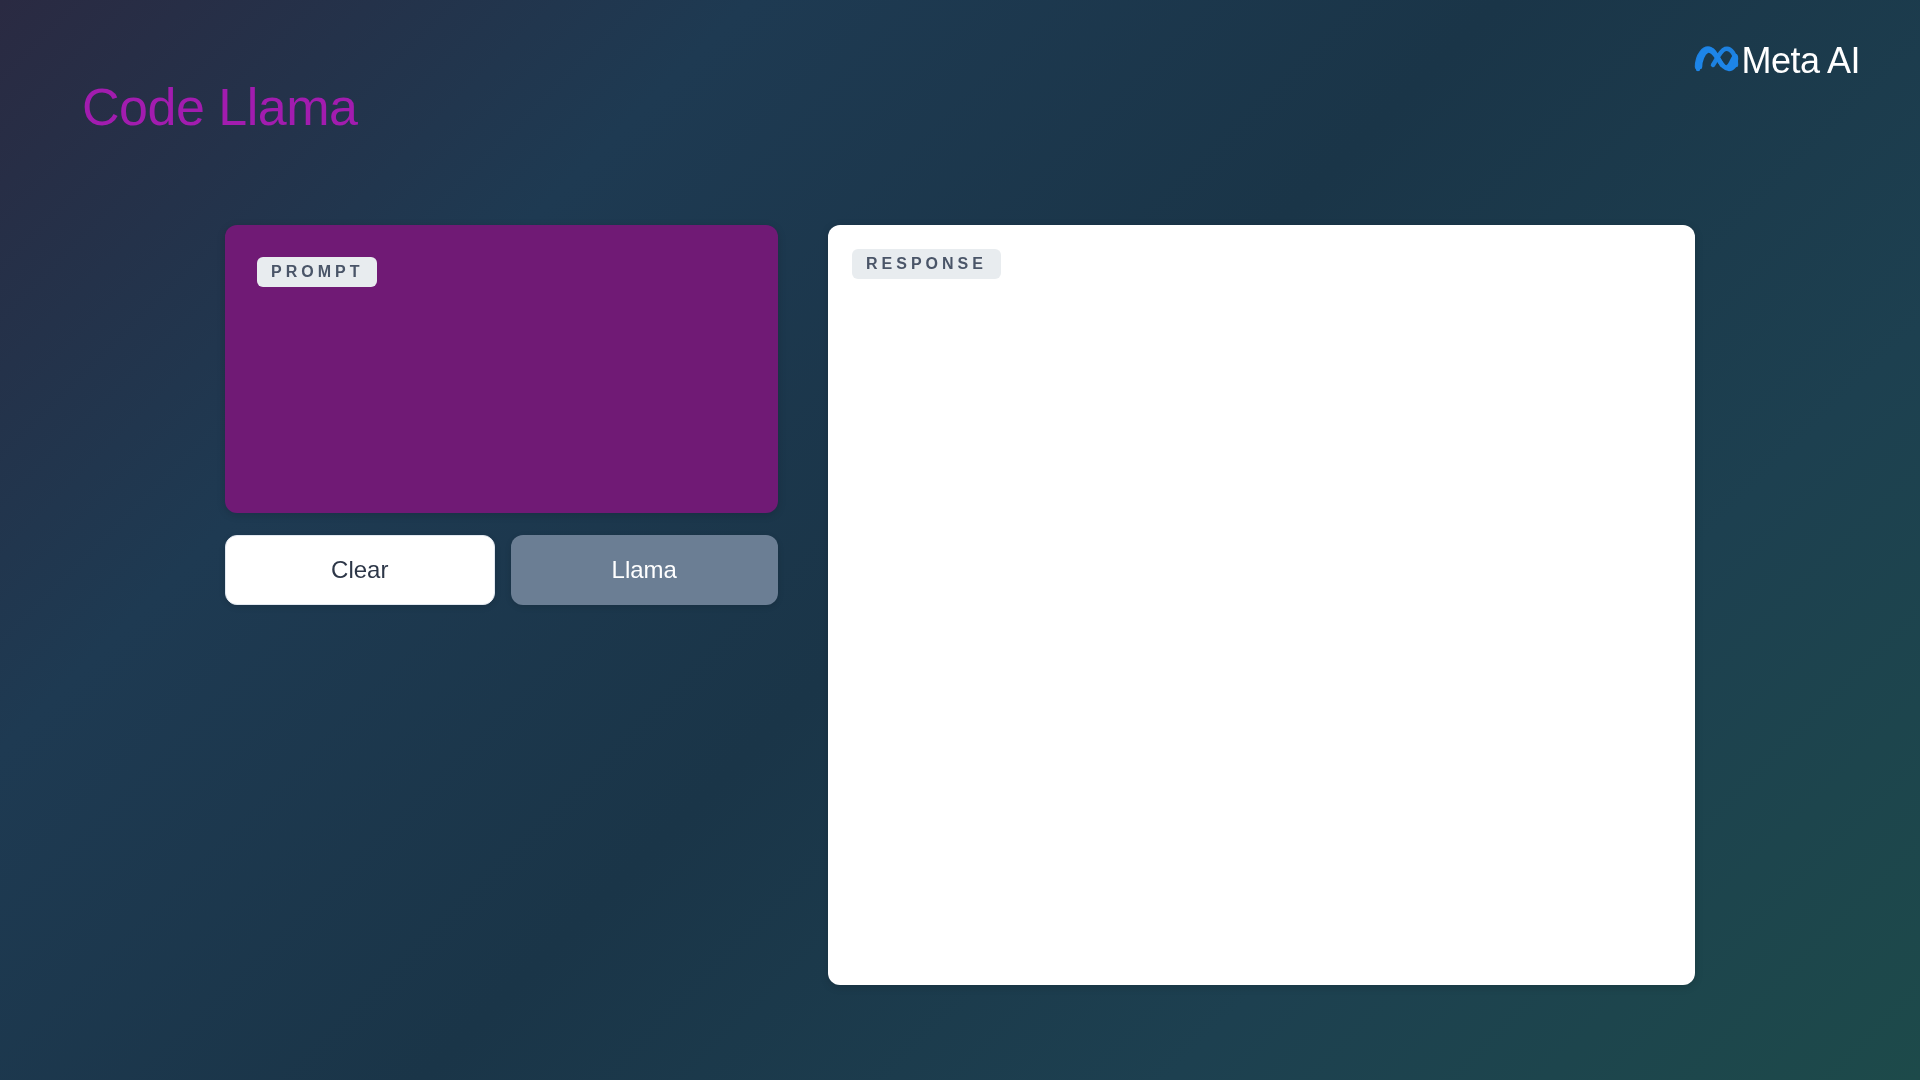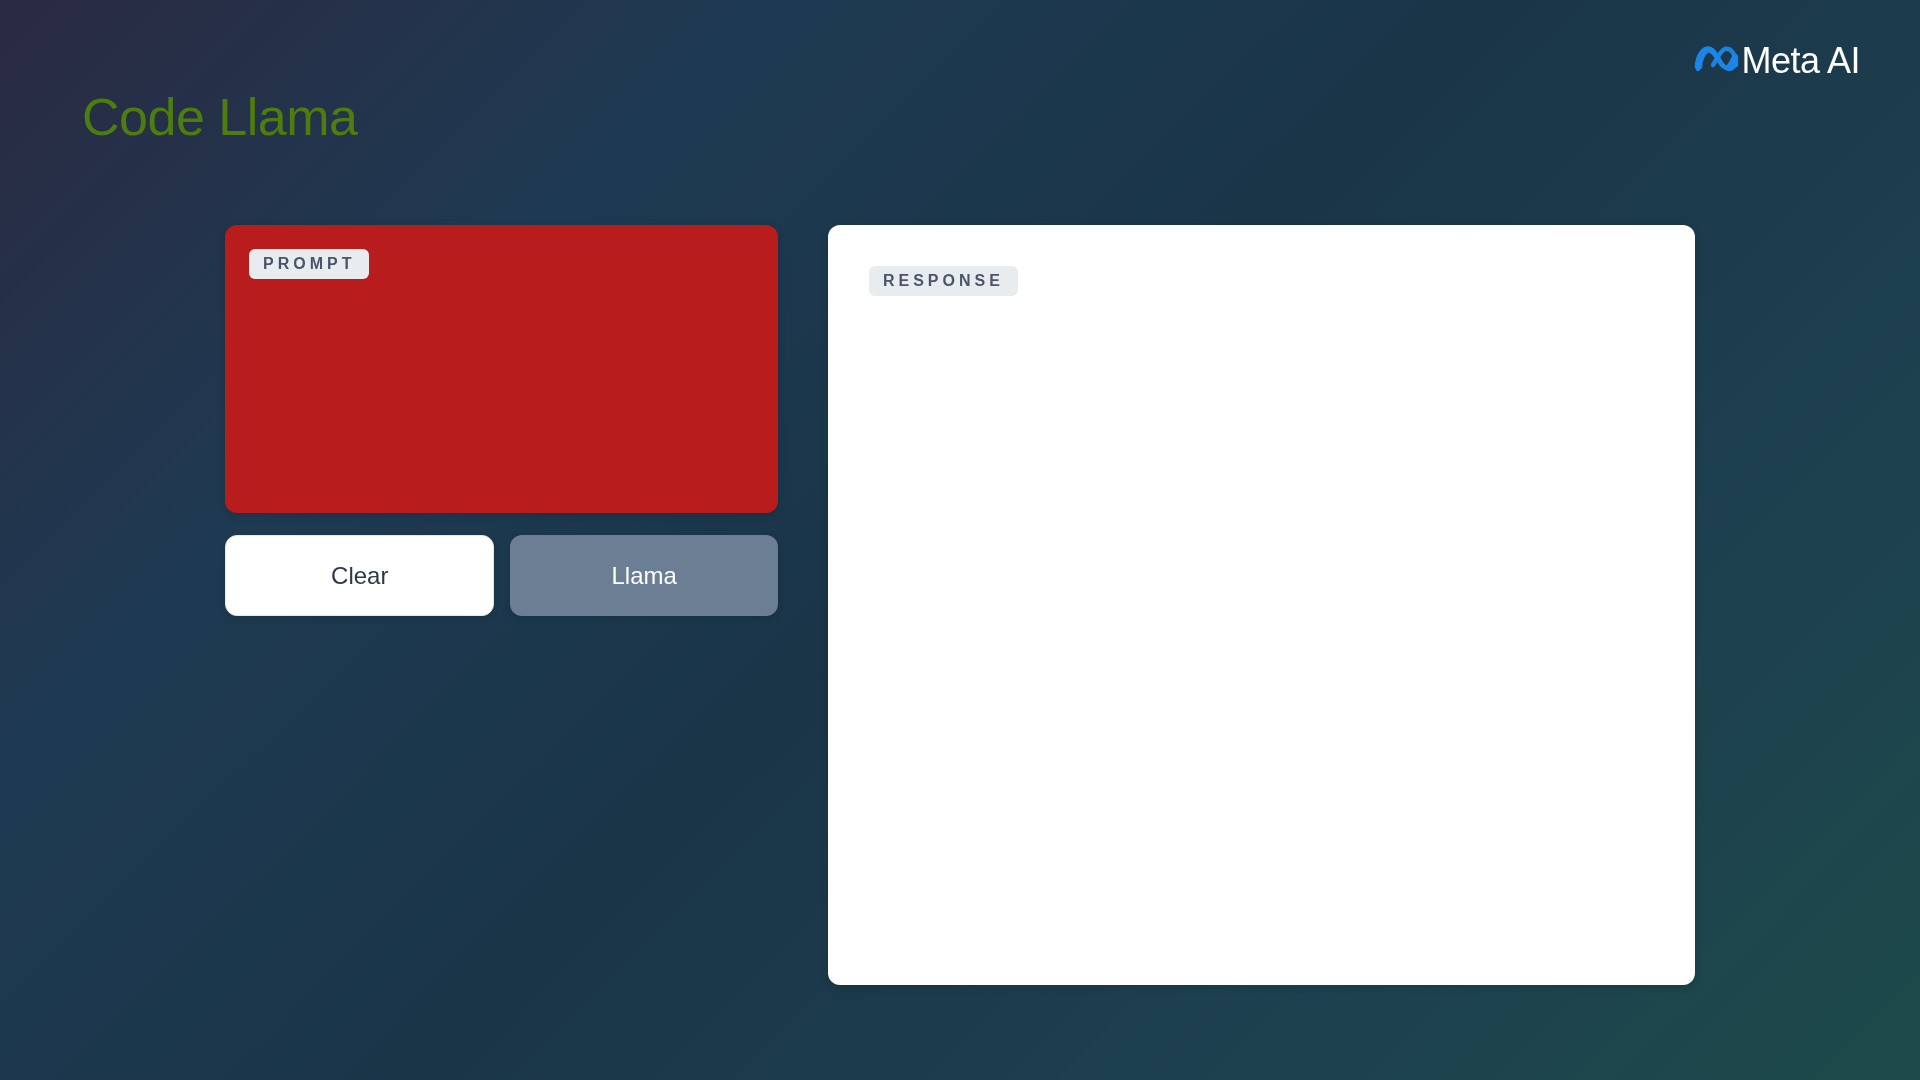--- a/index.html
+++ b/index.html
@@ -12,25 +12,25 @@
       width: 1920px;
       height: 1080px;
       font-family: -apple-system, BlinkMacSystemFont, 'Segoe UI', Helvetica, Arial, sans-serif;
       background: linear-gradient(135deg, #2a2a42 0%, #1e3a52 25%, #1a3548 50%, #1d4050 75%, #1d4a4a 100%);
       overflow: hidden;
       position: relative;
     }
 
     .page-title {
       position: absolute;
-      top: 87px;
+      top: 77px;
       left: 82px;
       font-size: 52px;
       font-weight: 500;
-      color: #4d7c0f;
+      color: #a21caf;
       letter-spacing: -0.5px;
     }
 
     .brand-logo {
       position: absolute;
       top: 40px;
       right: 60px;
       display: flex;
       align-items: center;
       color: #ffffff;
@@ -58,31 +58,31 @@
     }
 
     .left-column {
       display: flex;
       flex-direction: column;
       gap: 22px;
       width: 555px;
     }
 
     .prompt-panel {
-      background: #b91c1c;
+      background: #701a75;
       border-radius: 12px;
-      padding: 24px;
+      padding: 32px;
       height: 288px;
       box-shadow: 0 2px 8px rgba(0,0,0,0.15);
     }
 
     .response-panel {
       background: #ffffff;
       border-radius: 12px;
-      padding: 41px;
+      padding: 24px;
       width: 870px;
       height: 760px;
       box-shadow: 0 2px 8px rgba(0,0,0,0.15);
     }
 
     .panel-label {
       display: inline-block;
       background: #e8ecef;
       color: #4a5568;
       font-size: 16px;
@@ -105,21 +105,21 @@
       background: transparent;
     }
 
     .button-row {
       display: flex;
       gap: 16px;
     }
 
     .btn {
       flex: 1;
-      height: 81px;
+      height: 70px;
       border-radius: 12px;
       font-size: 24px;
       font-weight: 400;
       cursor: pointer;
       border: none;
       font-family: inherit;
       box-shadow: 0 2px 6px rgba(0,0,0,0.12);
     }
 
     .btn-clear {

